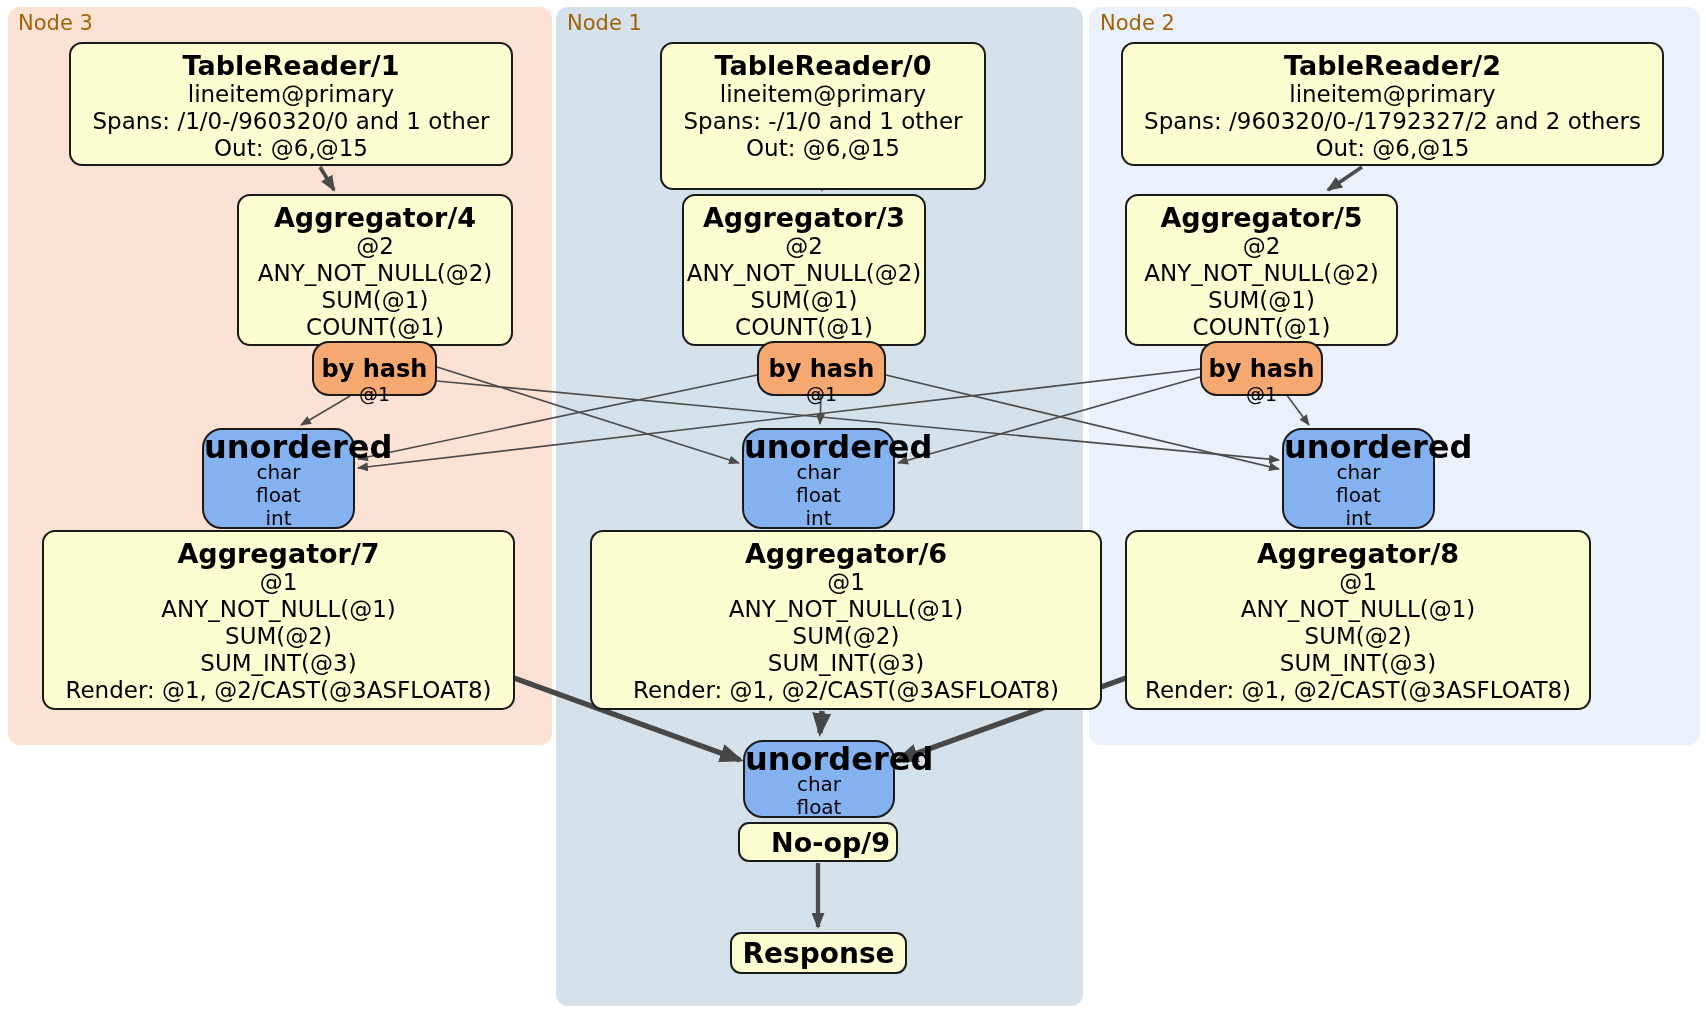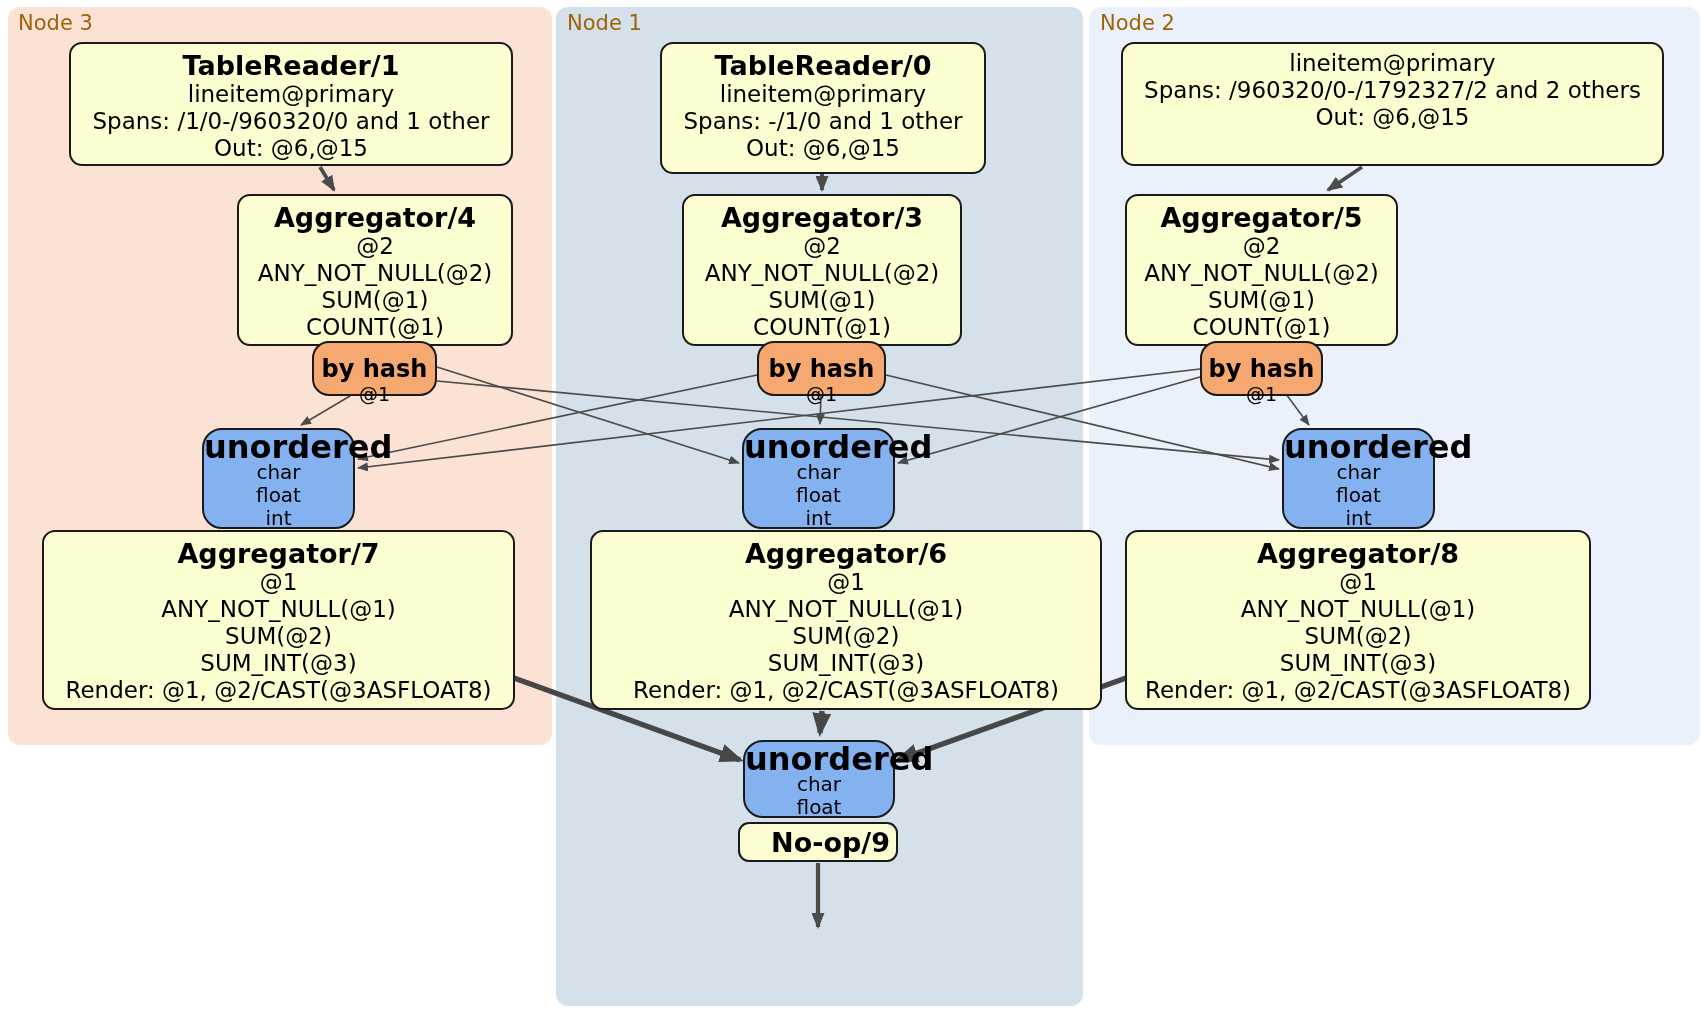--- a/index.html
+++ b/index.html
@@ -115,27 +115,27 @@
   </div>
   <div class="box proc" style="left:42px; top:530px; width:473px; height:180px;">
     <div class="title">Aggregator/7</div>
     <div class="line">@1</div>
     <div class="line">ANY_NOT_NULL(@1)</div>
     <div class="line">SUM(@2)</div>
     <div class="line">SUM_INT(@3)</div>
     <div class="line">Render: @1, @2/CAST(@3ASFLOAT8)</div>
   </div>
 
-  <div class="box proc" style="left:660px; top:42px; width:326px; height:132px;">
+  <div class="box proc" style="left:660px; top:42px; width:326px; height:148px;">
     <div class="title">TableReader/0</div>
     <div class="line">lineitem@primary</div>
     <div class="line">Spans: -/1/0 and 1 other</div>
     <div class="line">Out: @6,@15</div>
   </div>
-  <div class="box proc" style="left:682px; top:194px; width:280px; height:152px;">
+  <div class="box proc" style="left:682px; top:194px; width:244px; height:152px;">
     <div class="title">Aggregator/3</div>
     <div class="line">@2</div>
     <div class="line">ANY_NOT_NULL(@2)</div>
     <div class="line">SUM(@1)</div>
     <div class="line">COUNT(@1)</div>
   </div>
   <div class="box router" style="left:757px; top:341px; width:129px; height:55px;">
     <div class="title">by hash</div>
     <div class="line">@1</div>
   </div>
@@ -148,20 +148,21 @@
   <div class="box proc" style="left:590px; top:530px; width:512px; height:180px;">
     <div class="title">Aggregator/6</div>
     <div class="line">@1</div>
     <div class="line">ANY_NOT_NULL(@1)</div>
     <div class="line">SUM(@2)</div>
     <div class="line">SUM_INT(@3)</div>
     <div class="line">Render: @1, @2/CAST(@3ASFLOAT8)</div>
   </div>
 
   <div class="box proc" style="left:1121px; top:42px; width:543px; height:124px;">
+    <div class="title">TableReader/2</div>
     <div class="line">lineitem@primary</div>
     <div class="line">Spans: /960320/0-/1792327/2 and 2 others</div>
     <div class="line">Out: @6,@15</div>
   </div>
   <div class="box proc" style="left:1125px; top:194px; width:273px; height:152px;">
     <div class="title">Aggregator/5</div>
     <div class="line">@2</div>
     <div class="line">ANY_NOT_NULL(@2)</div>
     <div class="line">SUM(@1)</div>
     <div class="line">COUNT(@1)</div>
@@ -186,14 +187,17 @@
   </div>
 
   <div class="box sync" style="left:743px; top:740px; width:152px; height:78px;">
     <div class="title">unordered</div>
     <div class="line">char</div>
     <div class="line">float</div>
   </div>
   <div class="box terminal" style="left:738px; top:822px; width:160px; height:40px;">
     <div class="title" style="line-height:38px;padding-left:25px;">No-op/9</div>
   </div>
+  <div class="box terminal" style="left:730px; top:932px; width:177px; height:42px;">
+    <div class="title" style="line-height:40px; font-size:28px;">Response</div>
+  </div>
 
 </div>
 
 </body></html>

